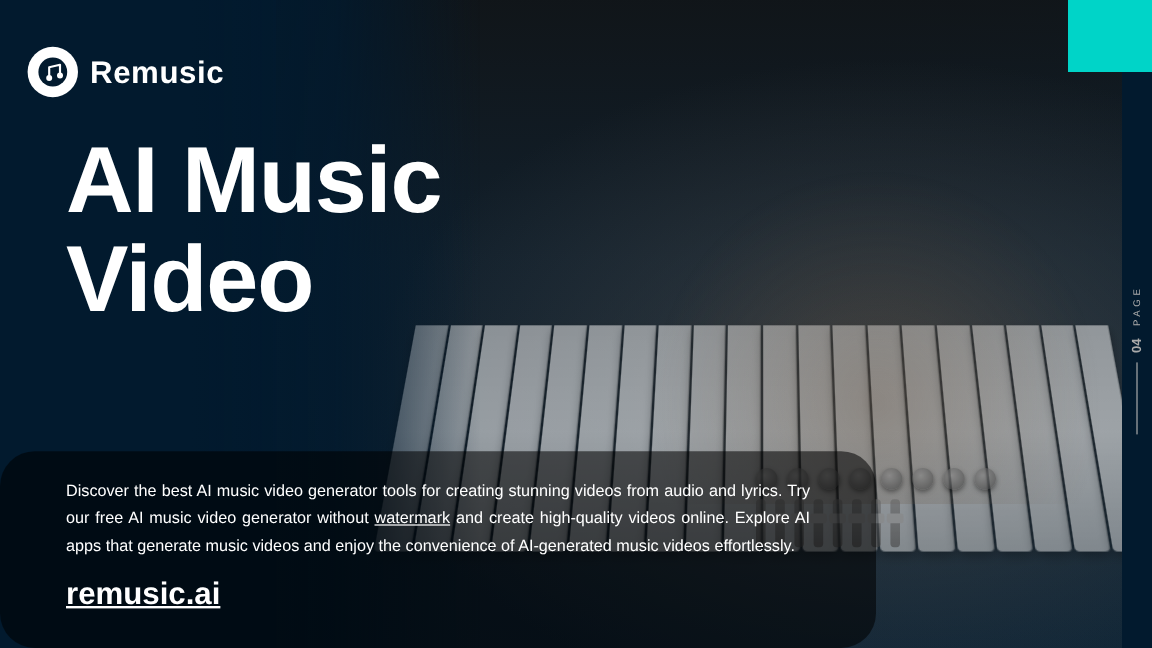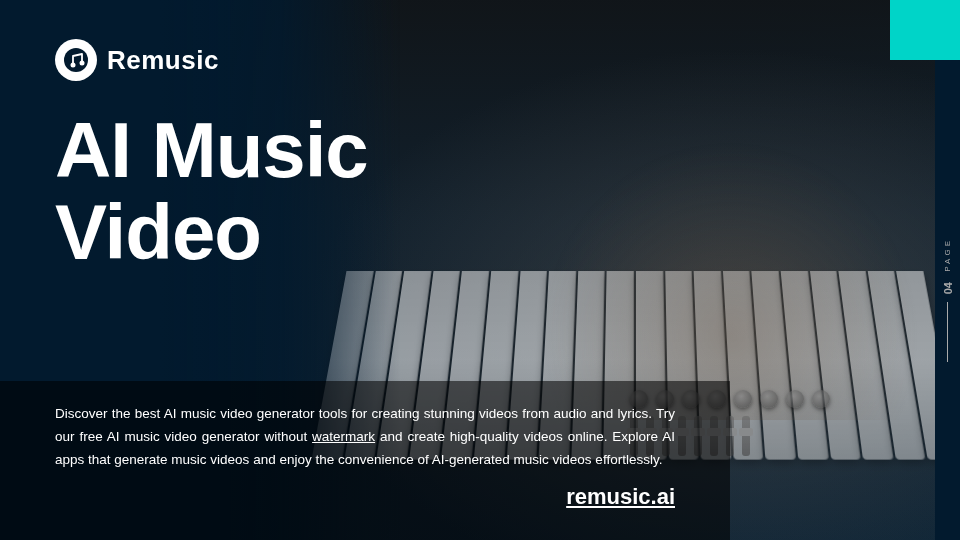--- a/index.html
+++ b/index.html
@@ -37,21 +37,21 @@
 
     
     .header {
       position: absolute;
       top: 0;
       left: 0;
       right: 0;
       height: 120px;
       display: flex;
       align-items: center;
-      padding: 0 55px;
+      padding: 0 23px;
       z-index: 5;
     }
 
     .logo-container {
       display: flex;
       align-items: center;
       gap: 10px;
     }
 
     .logo-icon {
@@ -96,40 +96,40 @@
 
     
     .description-section {
       position: absolute;
       bottom: 0;
       left: 0;
       width: 730px;
       background-color: rgba(0, 0, 0, 0.55);
       padding: 22px 55px 30px 55px;
       z-index: 6;
+      border-radius: 29px;
     }
 
     .description-text {
       color: white;
       font-size: 13.5px;
       line-height: 1.7;
       text-align: justify;
     }
 
     .description-text u {
       text-decoration: underline;
     }
 
     .site-link {
       color: white;
-      font-size: 22px;
+      font-size: 26px;
       font-weight: 800;
       margin-top: 12px;
       display: block;
-      text-align: right;
     }
 
     
     .bg-photo {
       position: absolute;
       top: 0;
       right: 0;
       width: 730px;
       height: 540px;
       z-index: 1;

